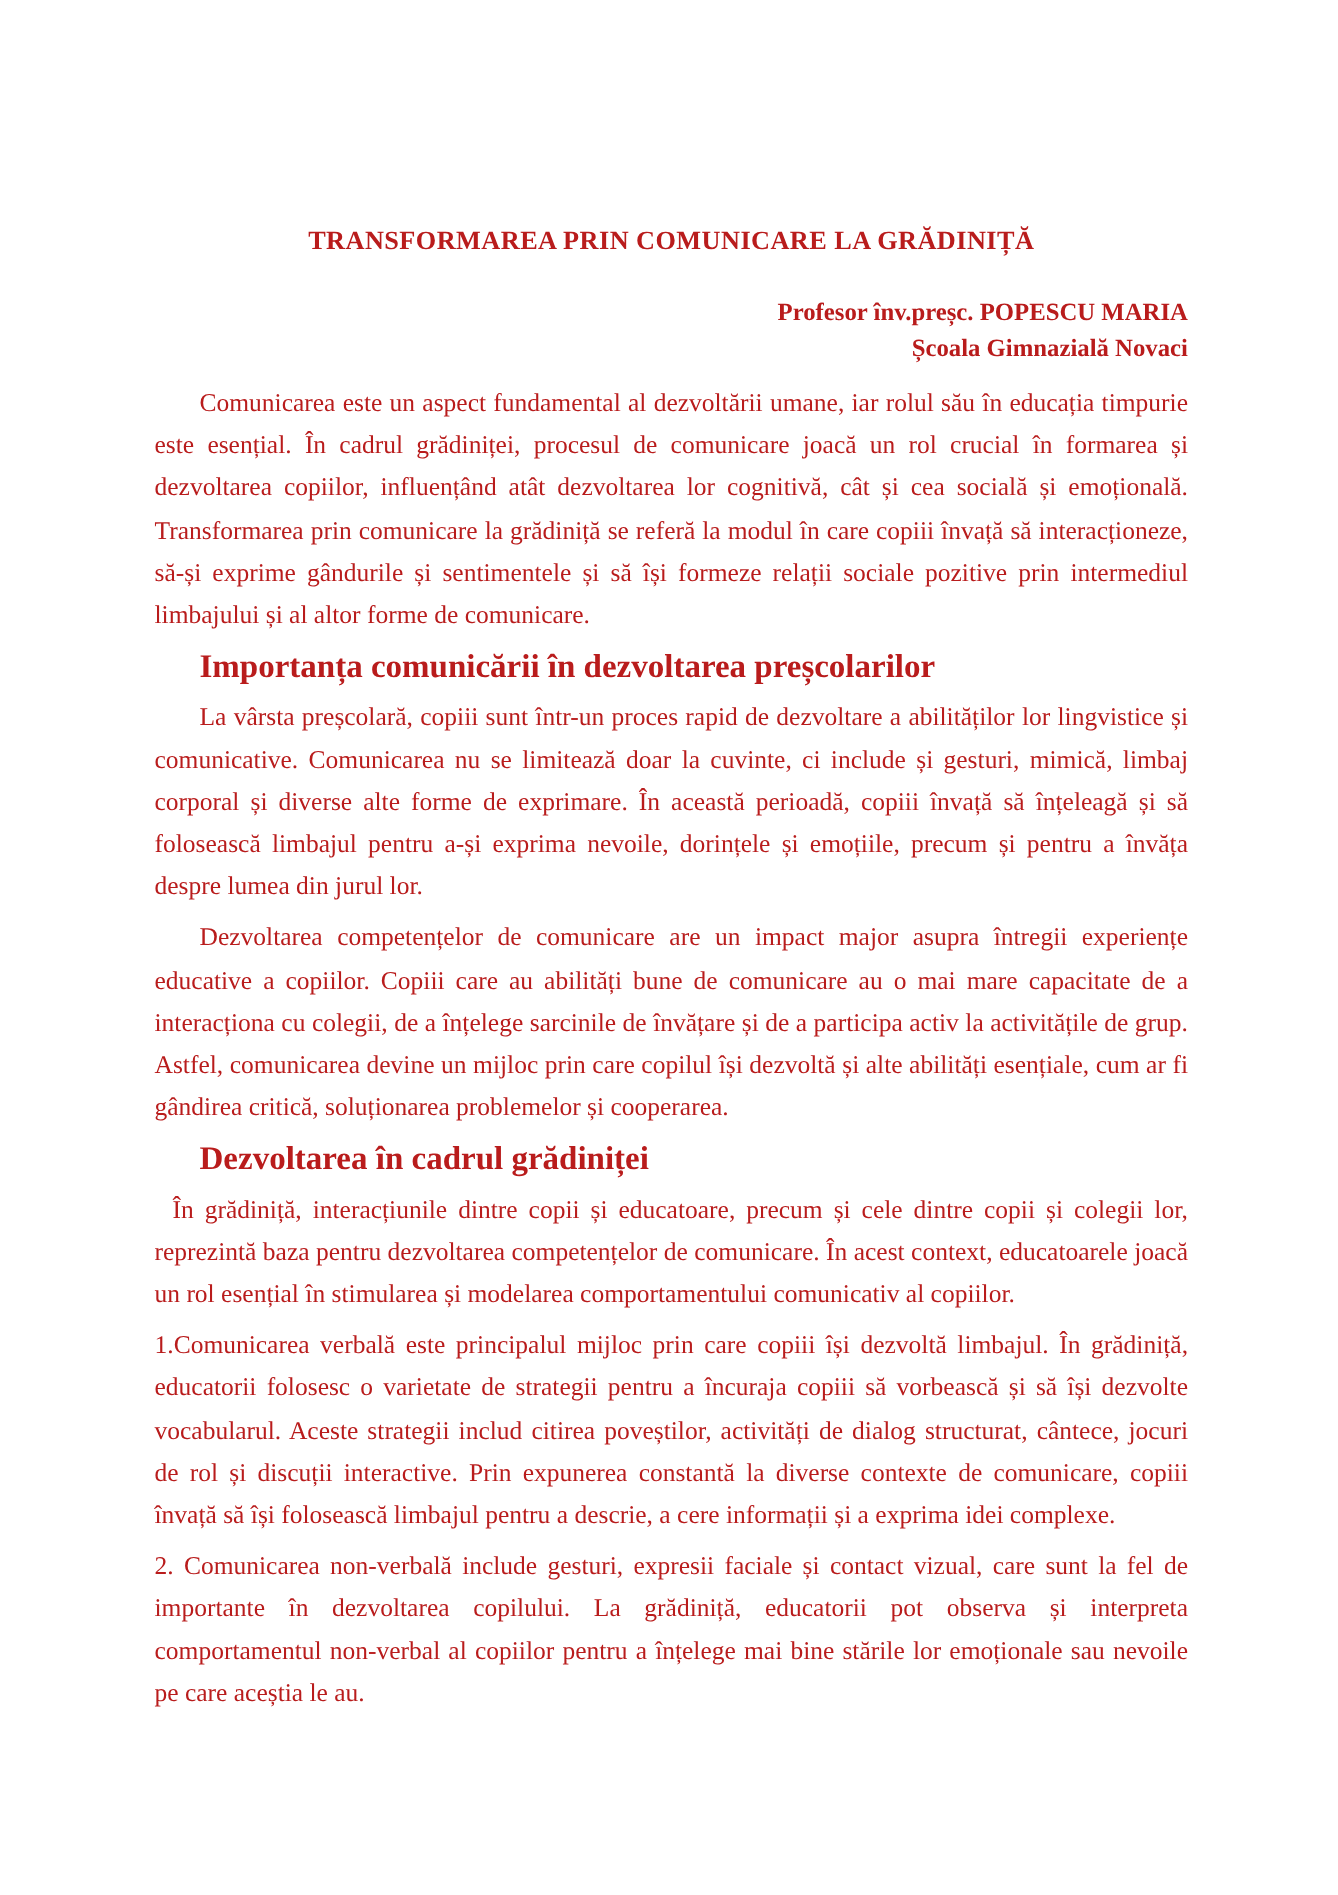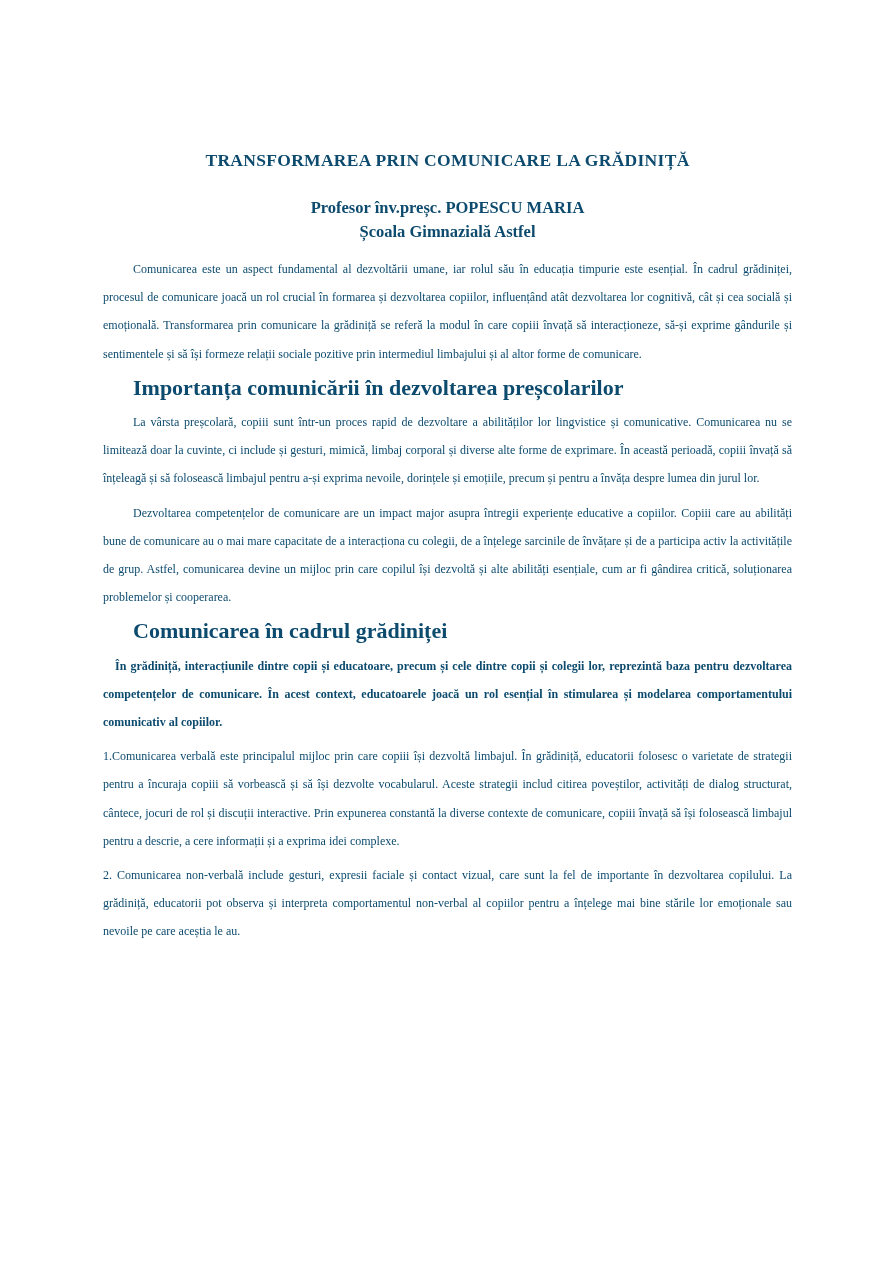--- a/index.html
+++ b/index.html
@@ -8,77 +8,77 @@
     background: #ffffff;
   }
   .page {
     position: relative;
     width: 892px;
     height: 1263px;
     background: #ffffff;
     box-sizing: border-box;
     padding: 148px 100px 0 103px;
     font-family: "Liberation Serif", "DejaVu Serif", serif;
-    color: #0c4a6e;
+    color: #b91c1c;
     overflow: hidden;
   }
   .doc-title {
     font-size: 17.5px;
     font-weight: bold;
     text-align: center;
     letter-spacing: 0.3px;
     line-height: 24px;
     margin: 0 0 24px 0;
   }
   .byline {
-    text-align: center;
+    text-align: right;
     font-weight: bold;
     font-size: 16.5px;
     line-height: 23.5px;
     margin: 0 0 12px 0;
   }
   .para {
-    font-size: 12px;
+    font-size: 17px;
     line-height: 28.2px;
     text-align: justify;
     margin: 0 0 6px 0;
     text-indent: 30px;
   }
-  .para.small-indent { text-indent: 12px; font-weight: bold; }
+  .para.small-indent { text-indent: 12px; }
   .para.no-indent { text-indent: 0; }
   .section-heading {
     font-size: 22px;
     font-weight: bold;
     line-height: 28.2px;
     text-indent: 30px;
     margin: 4px 0 6px 0;
   }
   .bold-run { font-weight: normal; }
 </style>
 </head>
 <body>
 
 <div class="page">
 
   <h1 class="doc-title">TRANSFORMAREA PRIN COMUNICARE LA GRĂDINIȚĂ</h1>
 
   <div class="byline">
     <div>Profesor înv.preșc. POPESCU MARIA</div>
-    <div>Școala Gimnazială Astfel</div>
+    <div>Școala Gimnazială Novaci</div>
   </div>
 
   <p class="para">Comunicarea este un aspect fundamental al dezvoltării umane, iar rolul său în educația timpurie este esențial. În cadrul grădiniței, procesul de comunicare joacă un rol crucial în formarea și dezvoltarea copiilor, influențând atât dezvoltarea lor cognitivă, cât și cea socială și emoțională. Transformarea prin comunicare la grădiniță se referă la modul în care copiii învață să interacționeze, să-și exprime gândurile și sentimentele și să își formeze relații sociale pozitive prin intermediul limbajului și al altor forme de comunicare.</p>
 
   <h2 class="section-heading">Importanța comunicării în dezvoltarea preșcolarilor</h2>
 
   <p class="para">La vârsta preșcolară, copiii sunt într-un proces rapid de dezvoltare a abilităților lor lingvistice și comunicative. Comunicarea nu se limitează doar la cuvinte, ci include și gesturi, mimică, limbaj corporal și diverse alte forme de exprimare. În această perioadă, copiii învață să înțeleagă și să folosească limbajul pentru a-și exprima nevoile, dorințele și emoțiile, precum și pentru a învăța despre lumea din jurul lor.</p>
 
   <p class="para">Dezvoltarea competențelor de comunicare are un impact major asupra întregii experiențe educative a copiilor. Copiii care au abilități bune de comunicare au o mai mare capacitate de a interacționa cu colegii, de a înțelege sarcinile de învățare și de a participa activ la activitățile de grup. Astfel, comunicarea devine un mijloc prin care copilul își dezvoltă și alte abilități esențiale, cum ar fi gândirea critică, soluționarea problemelor și cooperarea.</p>
 
-  <h2 class="section-heading">Comunicarea în cadrul grădiniței</h2>
+  <h2 class="section-heading">Dezvoltarea în cadrul grădiniței</h2>
 
   <p class="para small-indent">În grădiniță, interacțiunile dintre copii și educatoare, precum și cele dintre copii și colegii lor, reprezintă baza pentru dezvoltarea competențelor de comunicare. În acest context, educatoarele joacă un rol esențial în stimularea și modelarea comportamentului comunicativ al copiilor.</p>
 
   <p class="para no-indent">
     <span>1.</span><span class="bold-run">Comunicarea verbală</span><span> este principalul mijloc prin care copiii își dezvoltă limbajul. În grădiniță, educatorii folosesc o varietate de strategii pentru a încuraja copiii să vorbească și să își dezvolte vocabularul. Aceste strategii includ citirea poveștilor, activități de dialog structurat, cântece, jocuri de rol și discuții interactive. Prin expunerea constantă la diverse contexte de comunicare, copiii învață să își folosească limbajul pentru a descrie, a cere informații și a exprima idei complexe.</span>
   </p>
 
   <p class="para no-indent">
     <span>2. </span><span class="bold-run">Comunicarea non-verbală</span><span> include gesturi, expresii faciale și contact vizual, care sunt la fel de importante în dezvoltarea copilului. La grădiniță, educatorii pot observa și interpreta comportamentul non-verbal al copiilor pentru a înțelege mai bine stările lor emoționale sau nevoile pe care aceștia le au.</span>
   </p>

